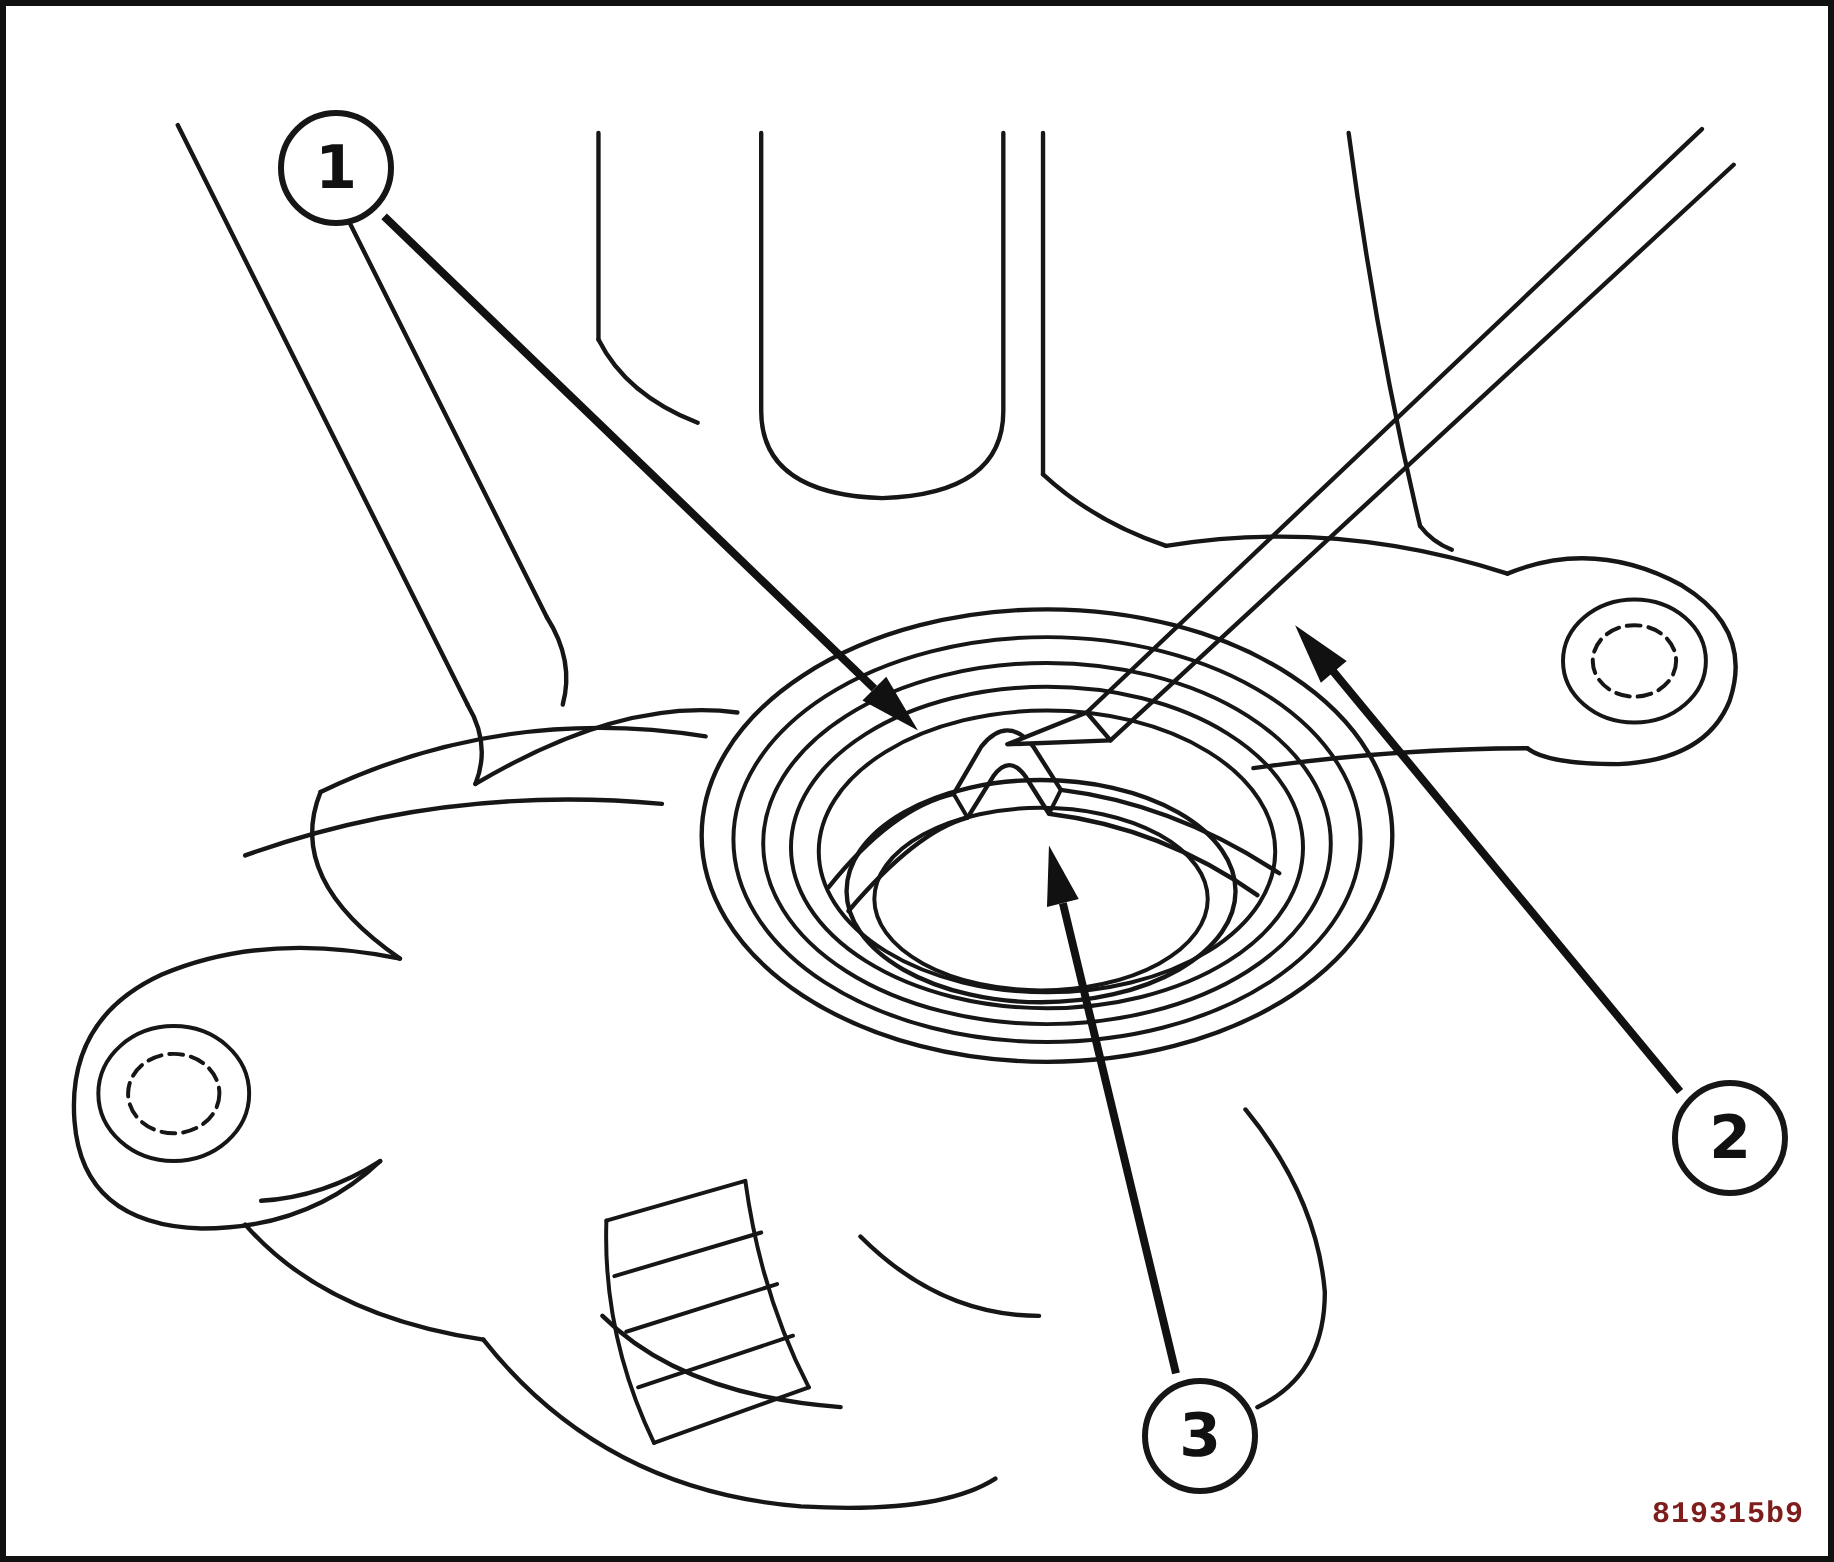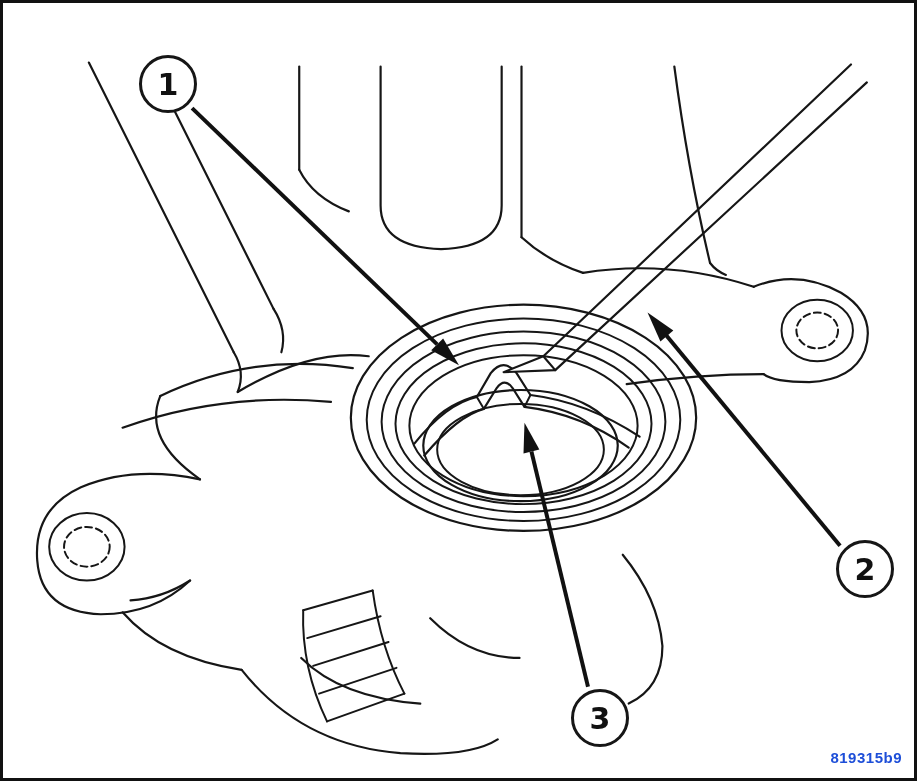--- a/index.html
+++ b/index.html
@@ -67,25 +67,25 @@
     color: #111111;
     z-index: 3;
   }
   .callout-1 { left: 136px; top: 52px; }
   .callout-2 { left: 833px; top: 537px; }
   .callout-3 { left: 568px; top: 686px; }
   .figure-code {
     position: absolute;
     right: 12px;
     bottom: 12px;
-    font-family: Liberation Sans, sans-serif;
+    font-family: Liberation Mono, monospace;
     font-weight: 700;
     font-size: 15px;
     letter-spacing: 0.5px;
-    color: #1d4ed8;
+    color: #7f1d1d;
     z-index: 3;
   }
 </style>
 </head>
 <body>
 
 <div class="figure-frame">
 
   <svg class="illustration" viewBox="0 0 917 781" aria-hidden="true">
 

